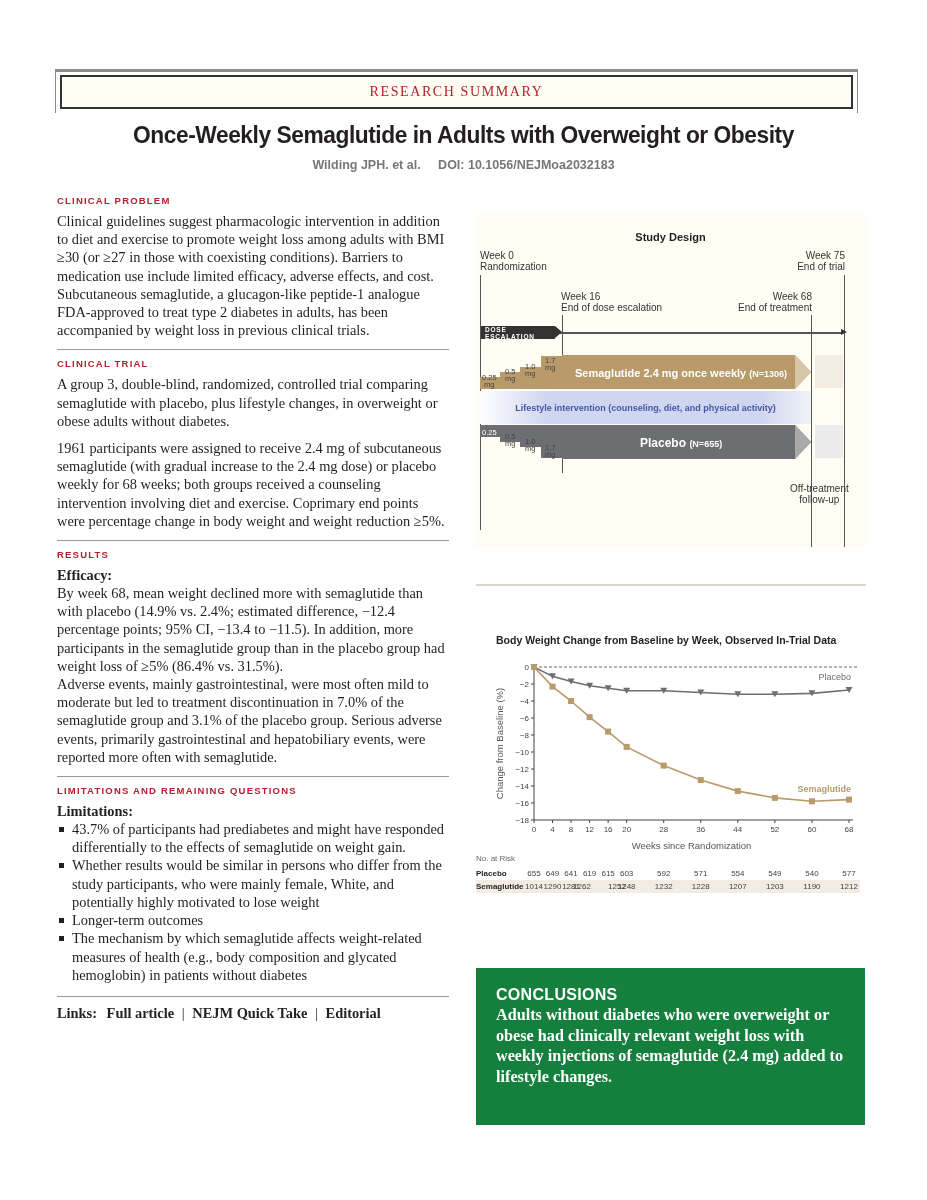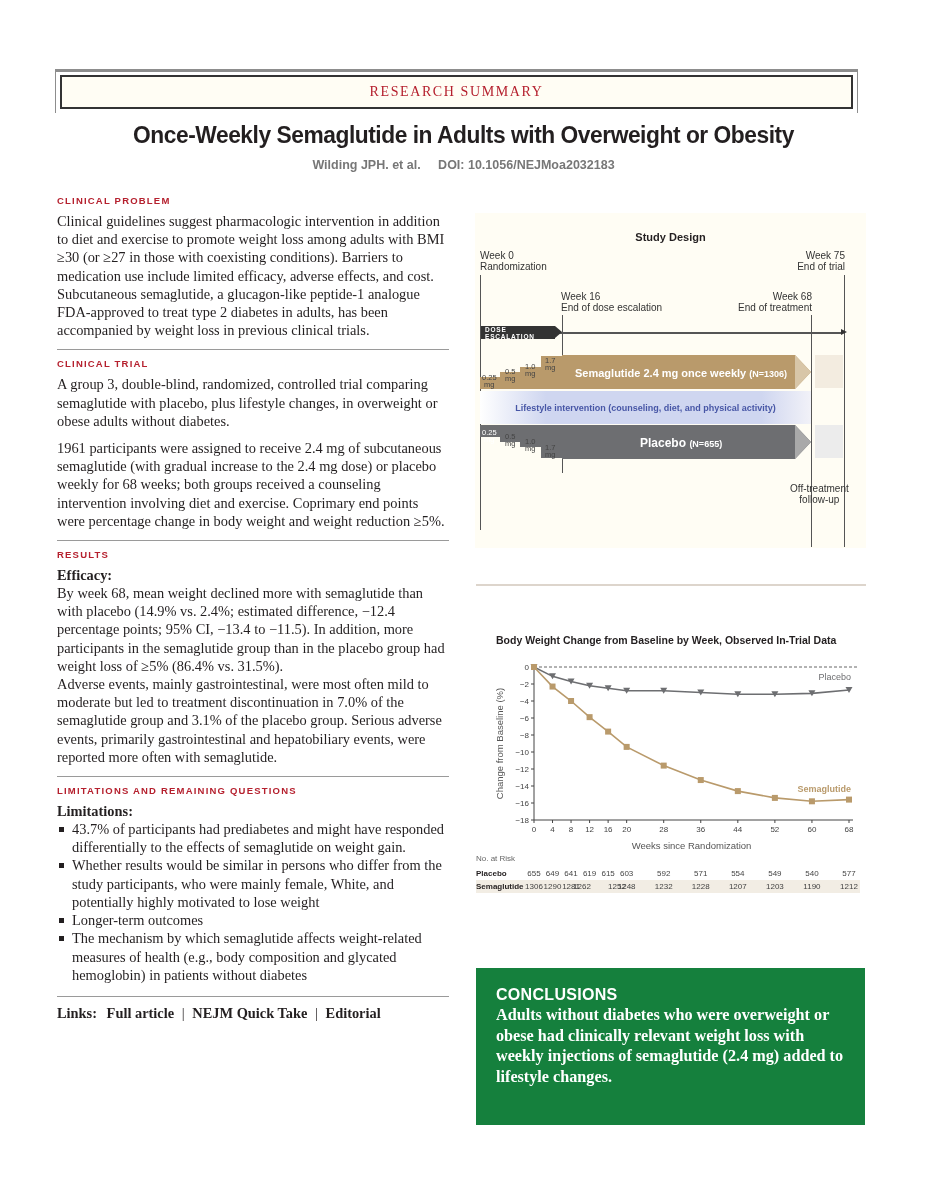--- a/index.html
+++ b/index.html
@@ -319,21 +319,21 @@
       <span class="cell" style="left: 150.647px;">603</span>
       <span class="cell" style="left: 187.706px;">592</span>
       <span class="cell" style="left: 224.765px;">571</span>
       <span class="cell" style="left: 261.824px;">554</span>
       <span class="cell" style="left: 298.882px;">549</span>
       <span class="cell" style="left: 335.941px;">540</span>
       <span class="cell" style="left: 373px;">577</span>
     </div>
   <div class="risk-row alt" id="risk-row-1">
     <span class="rlabel">Semaglutide</span>
-  <span class="cell" style="left: 58px;">1306</span>
+  <span class="cell" style="left: 58px;">1014</span>
       <span class="cell" style="left: 76.5294px;">1290</span>
       <span class="cell" style="left: 95.0588px;">1281</span>
       <span class="cell" style="left: 106px;">1262</span>
       <span class="cell" style="left: 141px;">1252</span>
       <span class="cell" style="left: 150.647px;">1248</span>
       <span class="cell" style="left: 187.706px;">1232</span>
       <span class="cell" style="left: 224.765px;">1228</span>
       <span class="cell" style="left: 261.824px;">1207</span>
       <span class="cell" style="left: 298.882px;">1203</span>
       <span class="cell" style="left: 335.941px;">1190</span>

